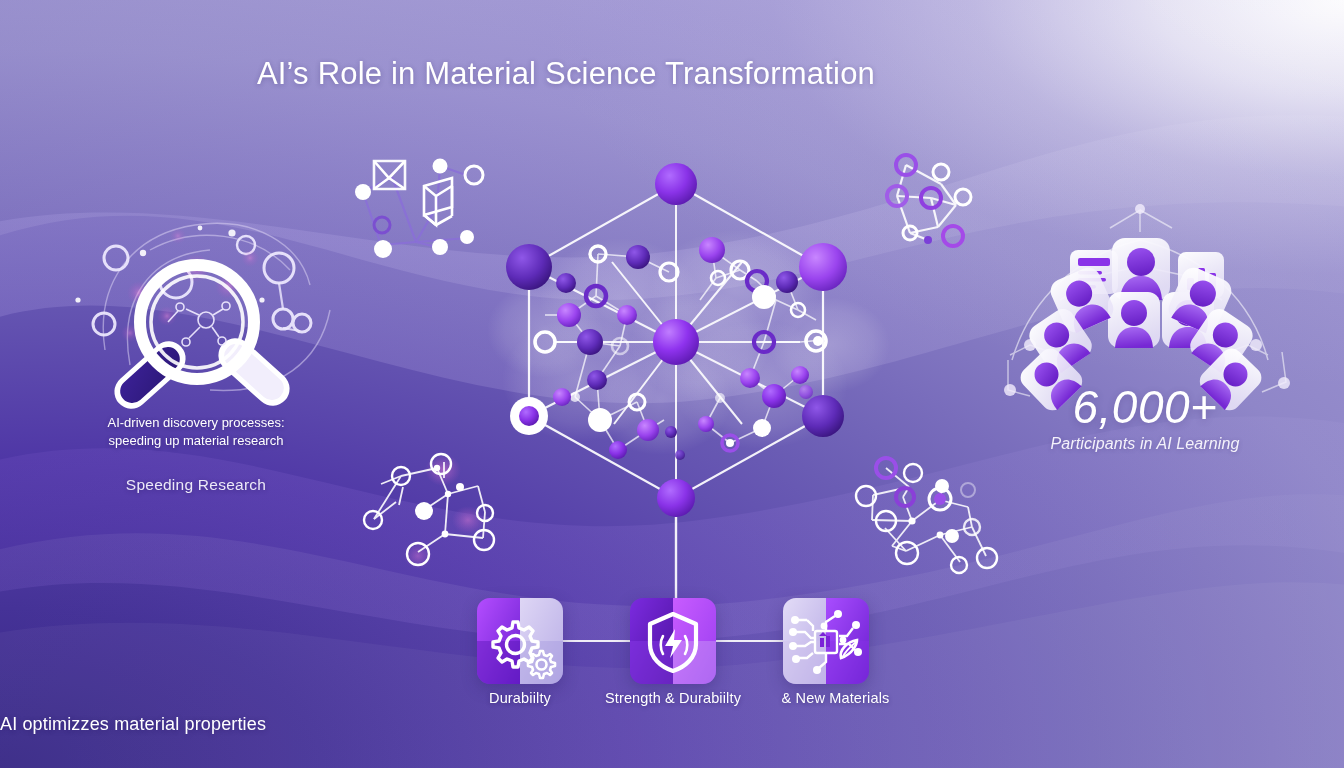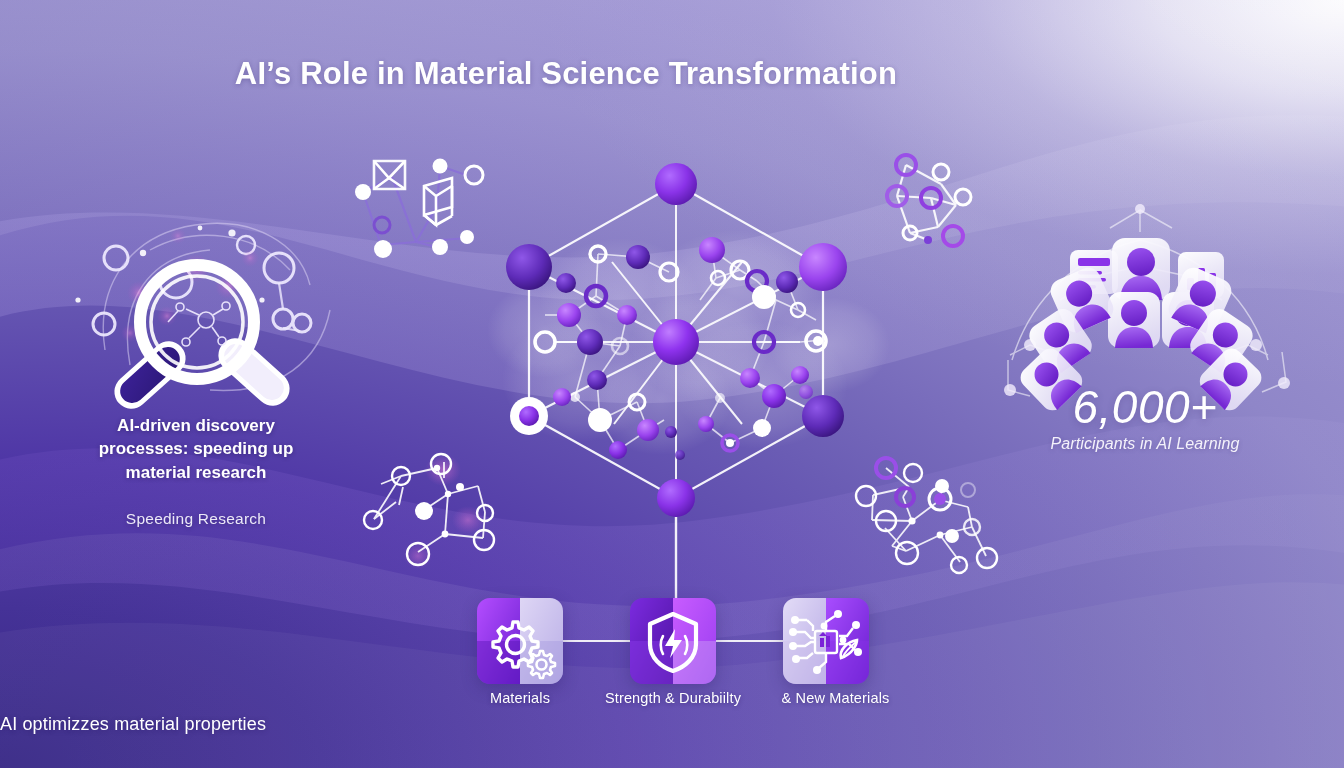--- a/index.html
+++ b/index.html
@@ -18,34 +18,33 @@
       radial-gradient(125% 105% at 100% 0%, rgba(255,255,255,0.97) 0%, rgba(255,255,255,0.70) 11%, rgba(236,234,246,0.34) 22%, rgba(190,185,222,0.10) 34%, rgba(255,255,255,0) 48%),
       radial-gradient(150% 130% at 0% 100%, #2b1a7e 0%, #3a2691 16%, #4f37a6 31%, #6a5cb4 50%, #8f86c8 72%, #a9a0d8 100%);
   }
   .layer { position:absolute; top:0; left:0; width:1344px; height:768px; }
   .nolisten { pointer-events:none; }
 
   
   #title {
     position:absolute; top:56px; left:0; width:1132px;
     text-align:center;
-    font-size:31px; font-weight:700; letter-spacing:0.2px;
+    font-size:31px; font-weight:400; letter-spacing:0.2px;
     color:#ffffff;
     text-shadow:0 1px 5px rgba(40,25,95,0.30);
   }
 
   
   #left-caption {
     position:absolute; left:80px; top:414px; width:232px;
     text-align:center;
   }
   #left-caption .body {
-    font-size:17px; line-height:1.37; color:#ffffff;
+    font-size:13px; line-height:1.37; color:#ffffff;
     text-shadow:0 1px 4px rgba(35,20,85,0.45);
-    font-weight:bold;
   }
   #left-caption .sub {
     margin-top:26px;
     font-size:15.5px; color:#ece9f8; letter-spacing:0.25px;
     text-shadow:0 1px 4px rgba(35,20,85,0.40);
   }
 
   
   #right-stat {
     position:absolute; left:995px; top:383px; width:300px;
@@ -727,20 +726,20 @@
           <rect x="43" y="38" width="4" height="11"></rect>
           <path d="M36,38 L40,34 L44,38 Z"></path>
         </g>
         <path d="M58,60 C70,56 74,46 74,42 C64,44 56,52 58,60 Z" fill="none" stroke="#ffffff" stroke-width="2.6"></path>
         <path d="M59,60 C62,54 68,48 73,44" fill="none" stroke="#ffffff" stroke-width="2"></path>
       </svg>
     </div>
   </div>
 
   <div id="tile-labels">
-    <div class="tile-label" id="label-efficiency">Materials</div>
+    <div class="tile-label" id="label-efficiency">Durabiilty</div>
     <div class="tile-label" id="label-strength">Strength &amp; Durabiilty</div>
     <div class="tile-label" id="label-materials">&amp; New Materials</div>
   </div>
 
   <div id="bottom-caption">AI optimizzes material properties</div>
 
 </div>
 
 </body></html>

